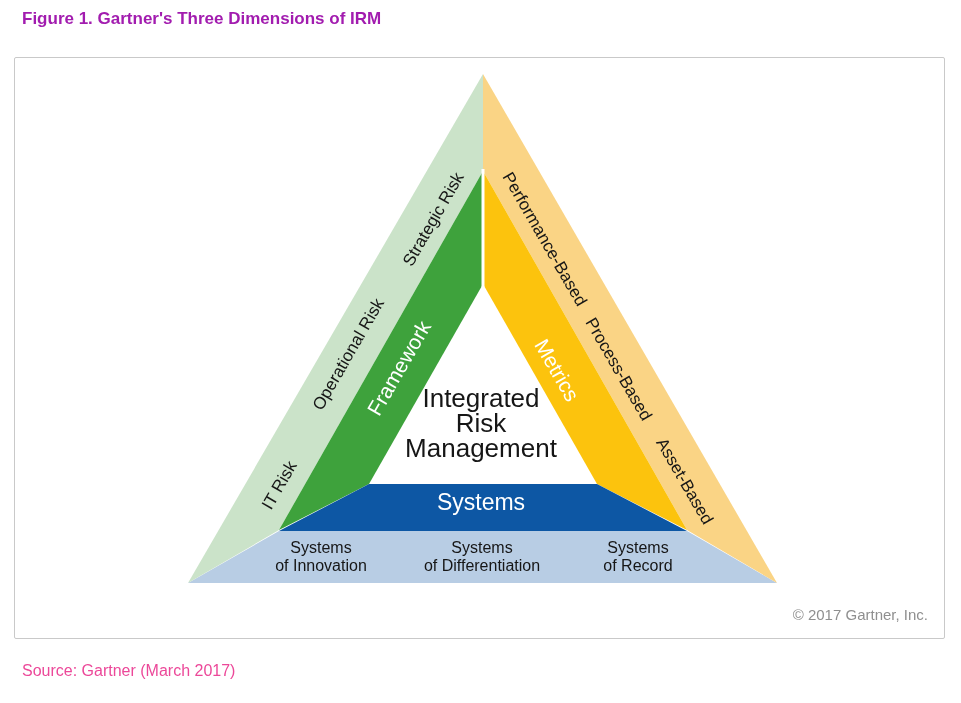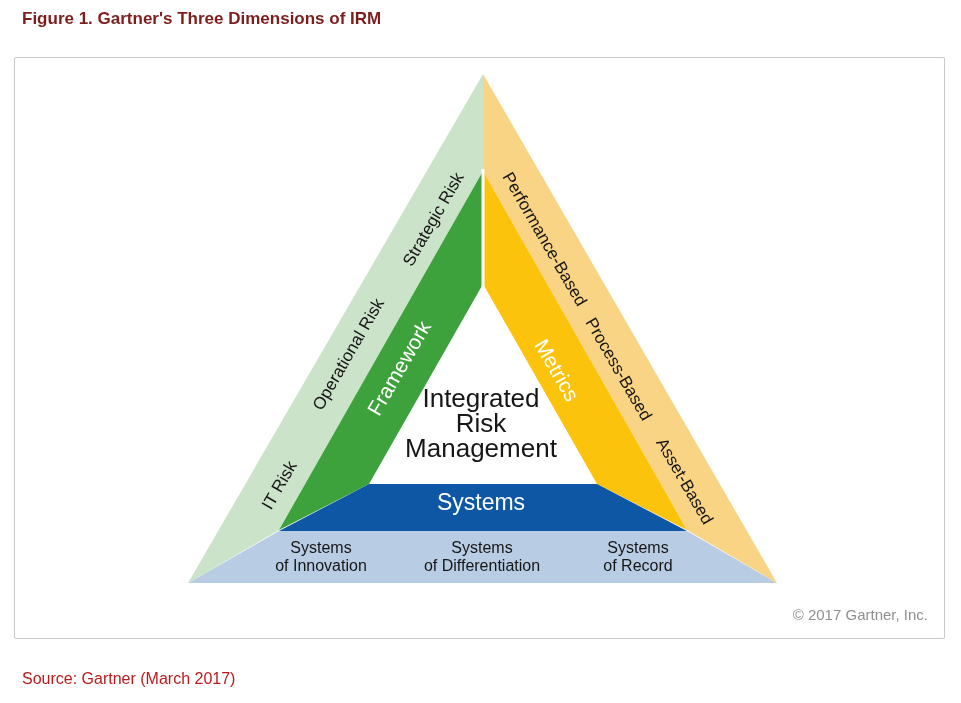--- a/index.html
+++ b/index.html
@@ -3,29 +3,29 @@
 <meta charset="utf-8">
 <style>
   html,body{margin:0;padding:0;background:#fff;}
   body{
     width:961px;height:703px;position:relative;
     font-family:"Liberation Sans", sans-serif;
     -webkit-font-smoothing:antialiased;
   }
   .figure-title{
     position:absolute;left:22px;top:9px;
-    font-size:17px;font-weight:bold;color:#7f1d1d;
+    font-size:17px;font-weight:bold;color:#a21caf;
   }
   .panel{
     position:absolute;left:14px;top:57px;width:929px;height:580px;
     background:#fff;border:1px solid #c9c9c9;border-radius:2px;
   }
   .source-note{
     position:absolute;left:22px;top:662px;
-    font-size:16px;color:#b91c1c;margin-top:8px;
+    font-size:16px;color:#ec4899;
   }
   svg{display:block;}
   text{font-family:"Liberation Sans", sans-serif;}
   .band-text{font-size:17px;fill:#161616;}
   .band-text-big{font-size:21px;fill:#ffffff;}
   .center-text{font-size:26px;fill:#161616;}
   .systems-text{font-size:23px;fill:#ffffff;}
   .bottom-text{font-size:16px;fill:#161616;}
   .copyright-text{font-size:15px;fill:#8f8f8f;}
 </style>

